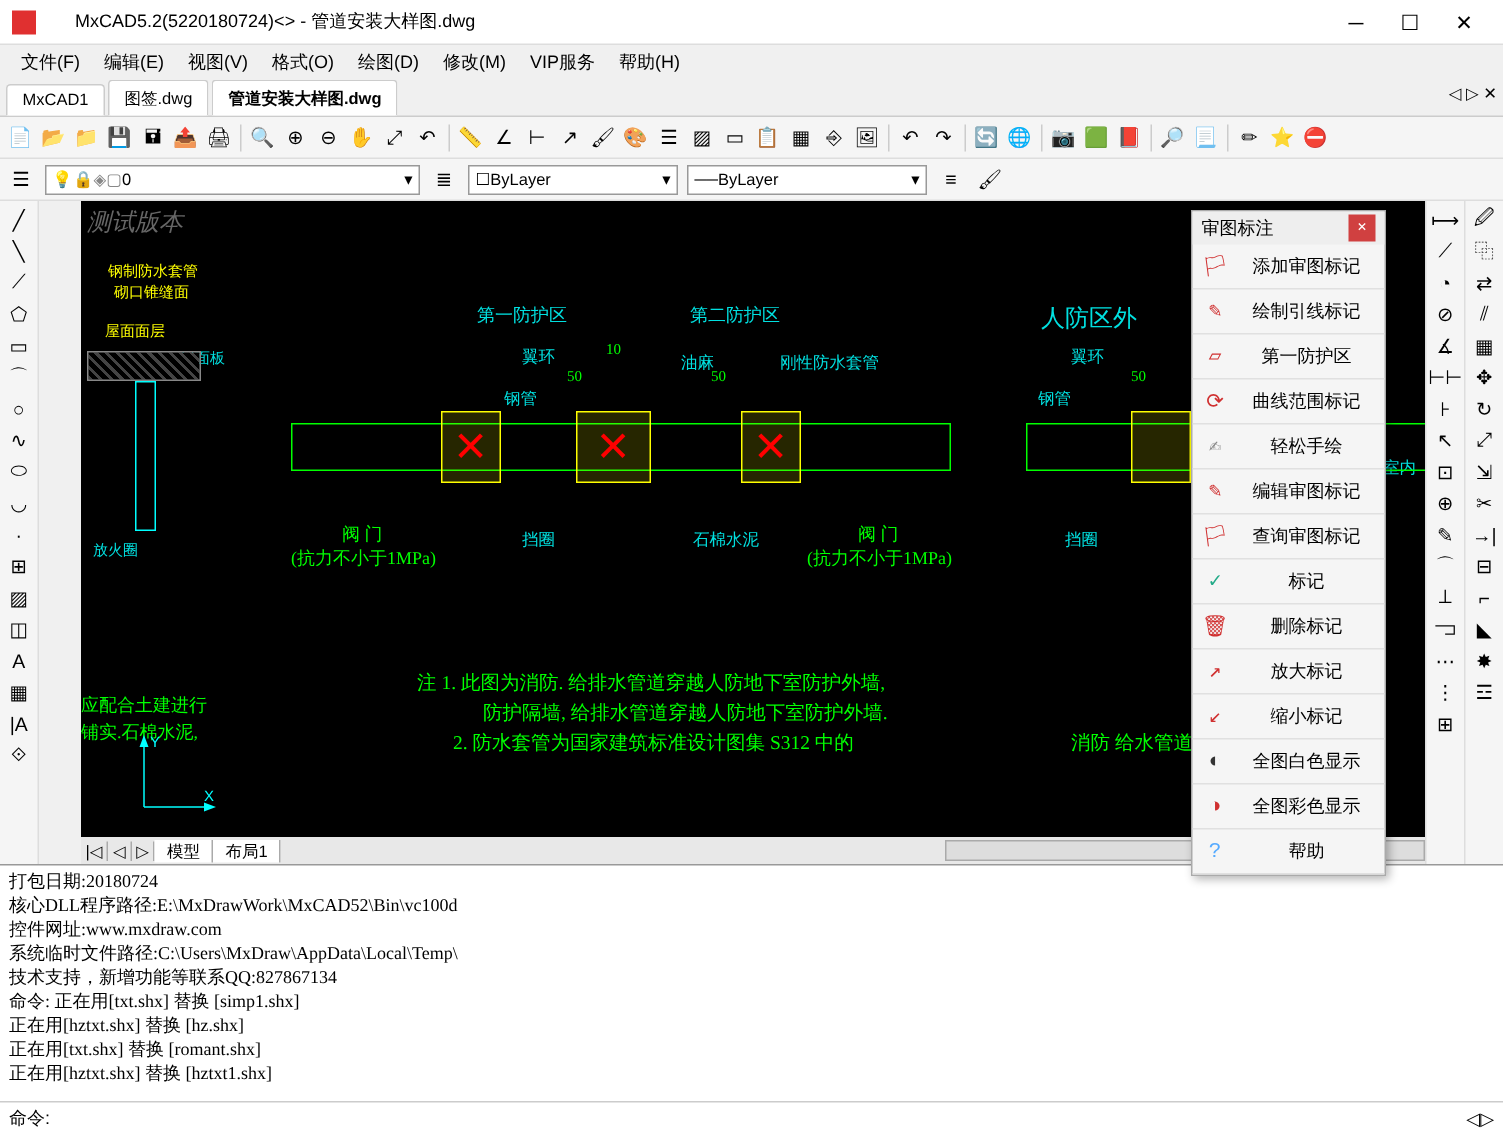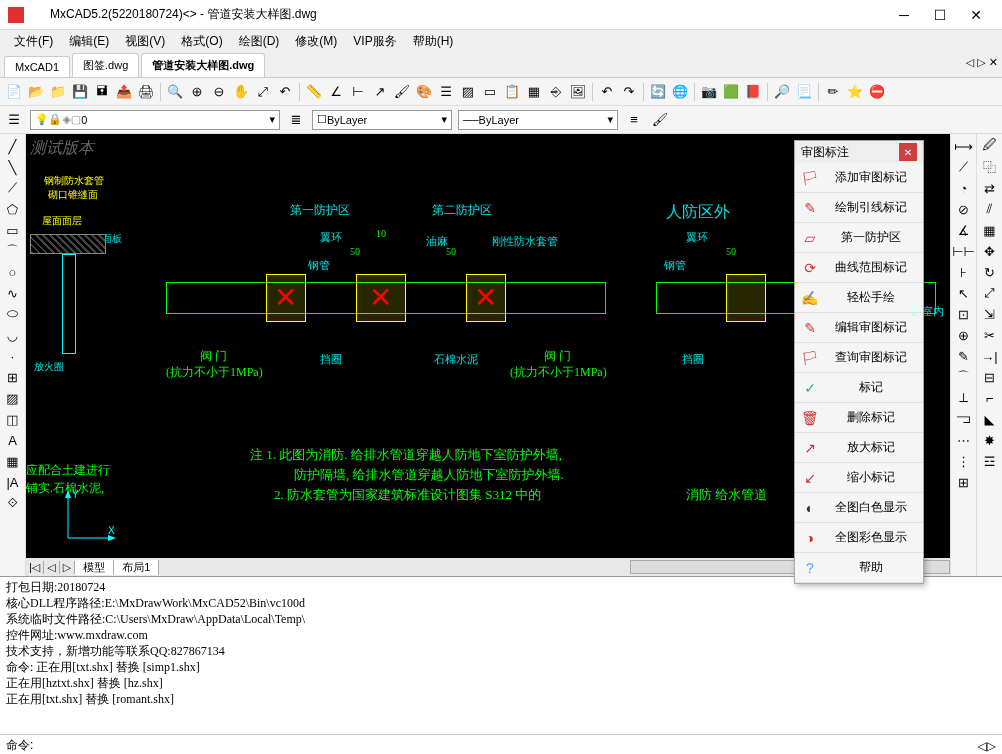--- a/index.html
+++ b/index.html
@@ -20,35 +20,35 @@
 .tb-sep { width: 1px; height: 18px; background: #ccc; margin: 0 2px; }
 .layer-row { height: 28px; background: #f5f5f5; display: flex; align-items: center; padding: 0 4px; gap: 6px; border-bottom: 1px solid #ddd; }
 .layer-sel { height: 20px; border: 1px solid #999; background: #fff; display: flex; align-items: center; padding: 0 4px; font-size: 11px; }
 .layer-sel.w1 { width: 250px; }
 .layer-sel.w2 { width: 140px; }
 .layer-sel.w3 { width: 160px; }
 .main-area { display: flex; height: 442px; background: #f0f0f0; }
 .vtool { width: 26px; background: #f5f5f5; display: flex; flex-direction: column; align-items: center; padding: 2px 0; gap: 1px; border-right: 1px solid #ddd; }
 .vtool.right { border-left: 1px solid #ddd; border-right: none; }
 .vt-btn { width: 20px; height: 20px; display: flex; align-items: center; justify-content: center; font-size: 13px; }
-.canvas { flex: 1; background: #000; position: relative; overflow: hidden; }
+.canvas { flex: 1; background: #000; position: relative; overflow: hidden; margin-left: 28px; }
 .canvas-text { position: absolute; font-family: SimSun; white-space: nowrap; }
 .ct-cyan { color: #00e0e0; }
 .ct-green { color: #00ff00; }
 .ct-yellow { color: #ffff00; }
 .ct-gray { color: #666; font-style: italic; }
 .model-tabs { position: absolute; bottom: 0; left: 0; right: 0; height: 18px; background: #e8e8e8; display: flex; align-items: center; font-size: 11px; }
 .mt-nav { padding: 0 3px; border-right: 1px solid #aaa; }
 .mt-tab { padding: 0 8px; border-right: 1px solid #aaa; background: #fff; }
 .mt-scroll { flex: 1; display: flex; justify-content: flex-end; }
 .mt-sbar { width: 320px; height: 14px; background: #ddd; border: 1px solid #aaa; }
 .cmd-area { height: 158px; background: #fff; border-top: 1px solid #999; padding: 2px 6px; font-family: SimSun; font-size: 12px; line-height: 16px; overflow-y: auto; }
 .cmd-input { height: 22px; background: #fff; border-top: 1px solid #ccc; display: flex; align-items: center; padding: 0 6px; font-size: 12px; }
 .cmd-input input { flex: 1; border: none; outline: none; font-size: 12px; }
-.review-panel { position: absolute; top: 140px; right: 78px; width: 130px; background: #f5f5f5; border: 1px solid #aaa; box-shadow: 2px 2px 6px rgba(0,0,0,0.3); z-index: 100; }
+.review-panel { position: absolute; top: 140px; right: 78px; width: 130px; background: #f5f5f5; border: 1px solid #aaa; box-shadow: 2px 2px 6px rgba(0,0,0,0.3); z-index: 100; font-family: Liberation Mono, monospace; }
 .rp-title { height: 22px; background: #eee; display: flex; align-items: center; padding: 0 6px; font-size: 12px; }
 .rp-close { margin-left: auto; width: 18px; height: 18px; background: #d04040; color: #fff; display: flex; align-items: center; justify-content: center; font-size: 10px; }
 .rp-item { height: 30px; display: flex; align-items: center; padding: 0 6px; gap: 6px; border-bottom: 1px solid #e0e0e0; font-size: 12px; }
 .rp-icon { width: 18px; height: 18px; display: flex; align-items: center; justify-content: center; font-size: 14px; }
 .rp-label { flex: 1; text-align: center; }
 .drawing-box { position: absolute; border: 1px solid; }
 .ucs-icon { position: absolute; left: 34px; bottom: 30px; }
 </style>
 </head>
 <body>
@@ -279,26 +279,27 @@
     <div class="vt-btn">⌐</div>
     <div class="vt-btn">◣</div>
     <div class="vt-btn">✸</div>
     <div class="vt-btn">☲</div>
   </div>
 </div>
 
 <div class="cmd-area">
   <div>打包日期:20180724</div>
   <div>核心DLL程序路径:E:\MxDrawWork\MxCAD52\Bin\vc100d</div>
+  <div>控件网址:www.mxdraw.com</div>
   <div>系统临时文件路径:C:\Users\MxDraw\AppData\Local\Temp\</div>
-  <div>控件网址:www.mxdraw.com</div>
   <div>技术支持，新增功能等联系QQ:827867134</div>
   <div>命令: 正在用[txt.shx] 替换 [simp1.shx]</div>
   <div>正在用[hztxt.shx] 替换 [hz.shx]</div>
   <div>正在用[txt.shx] 替换 [romant.shx]</div>
+  <div>正在用[hztxt.shx] 替换 [hztxt1.shx]</div>
 </div>
 <div class="cmd-input">
   <span>命令:</span>
   <input type="text" style="">
   <span>◁</span>
   <span>▷</span>
 </div>
 
 <div class="review-panel">
   <div class="rp-title">

